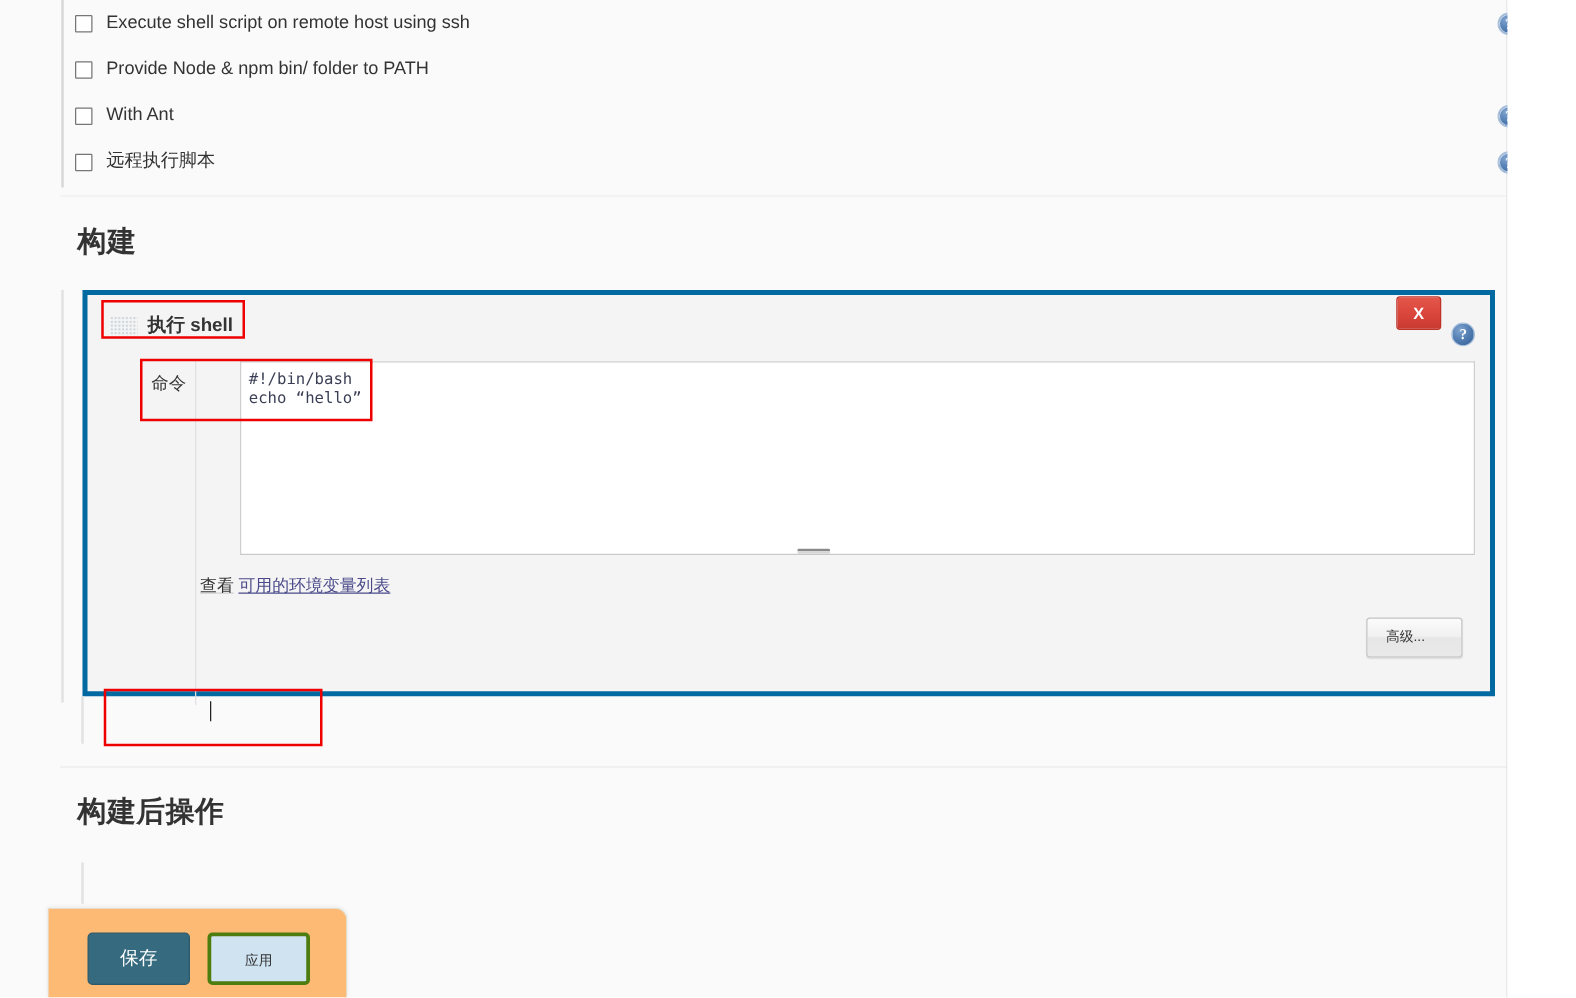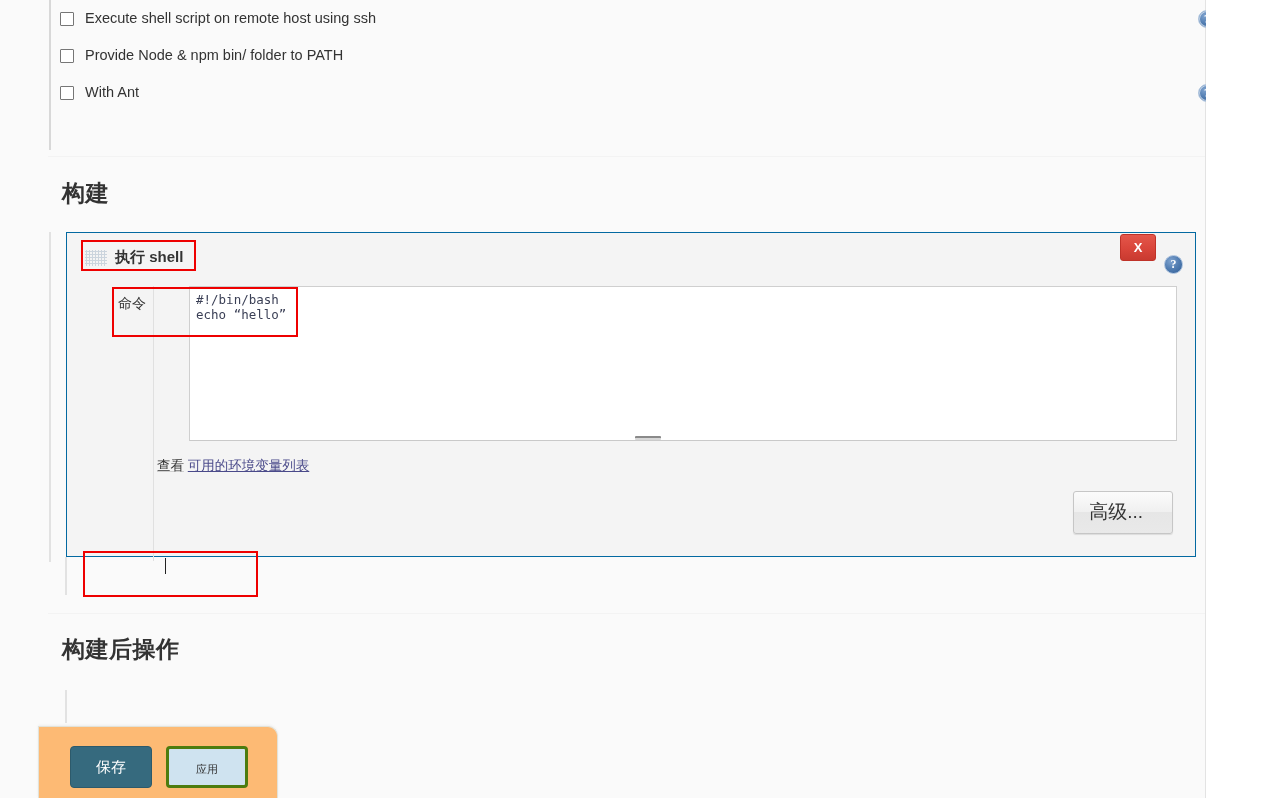--- a/index.html
+++ b/index.html
@@ -107,21 +107,21 @@
     position: absolute;
     left: 49px; top: 232px;
     width: 2px; height: 330px;
     background: #e2e2e2;
   }
   .step-panel {
     position: absolute;
     left: 66px; top: 232px;
     width: 1130px; height: 325px;
     background: #f4f4f4;
-    border: 1px solid #0369a1;
+    border: 4px solid #0369a1;
   }
   .step-title {
     position: absolute;
     left: 18px; top: 15px;
     font-size: 15px;
     font-weight: bold;
     color: #333333;
     display: flex;
     align-items: center;
   }
@@ -230,21 +230,21 @@
 
   .adv-btn {
     position: absolute;
     right: 22px; top: 258px;
     min-width: 70px;
     padding: 7px 29px 8px 15px;
     background: linear-gradient(180deg, #fbfbfb 0%, #f0f0f0 48%, #e6e6e6 50%, #e9e9e9 100%);
     border: 1px solid #c6c6c6;
     border-radius: 3px;
     box-shadow: 0 1px 1px rgba(0,0,0,0.10);
-    font-size: 19px;
+    font-size: 11px;
     color: #333333;
     text-align: left;
     cursor: pointer;
   }
 
   
   .add-rail {
     position: absolute;
     left: 65px; top: 557px;
     width: 2px; height: 38px;
@@ -377,20 +377,25 @@
         <div class="cb-box"></div>
         <span class="cb-label">Provide Node &amp; npm bin/ folder to PATH</span>
       </div>
 
       <div class="cb-row">
         <div class="cb-box"></div>
         <span class="cb-label">With Ant</span>
         <span class="help-ico"></span>
       </div>
 
+      <div class="cb-row">
+        <div class="cb-box"></div>
+        <span class="cb-label">远程执行脚本</span>
+        <span class="help-ico"></span>
+      </div>
 
     </div>
 
     <div class="divider" style="top:156px;"></div>
     <div class="section-h" style="top:178px;">构建</div>
 
     <div class="step-rail"></div>
 
     <div class="step-panel">
 

